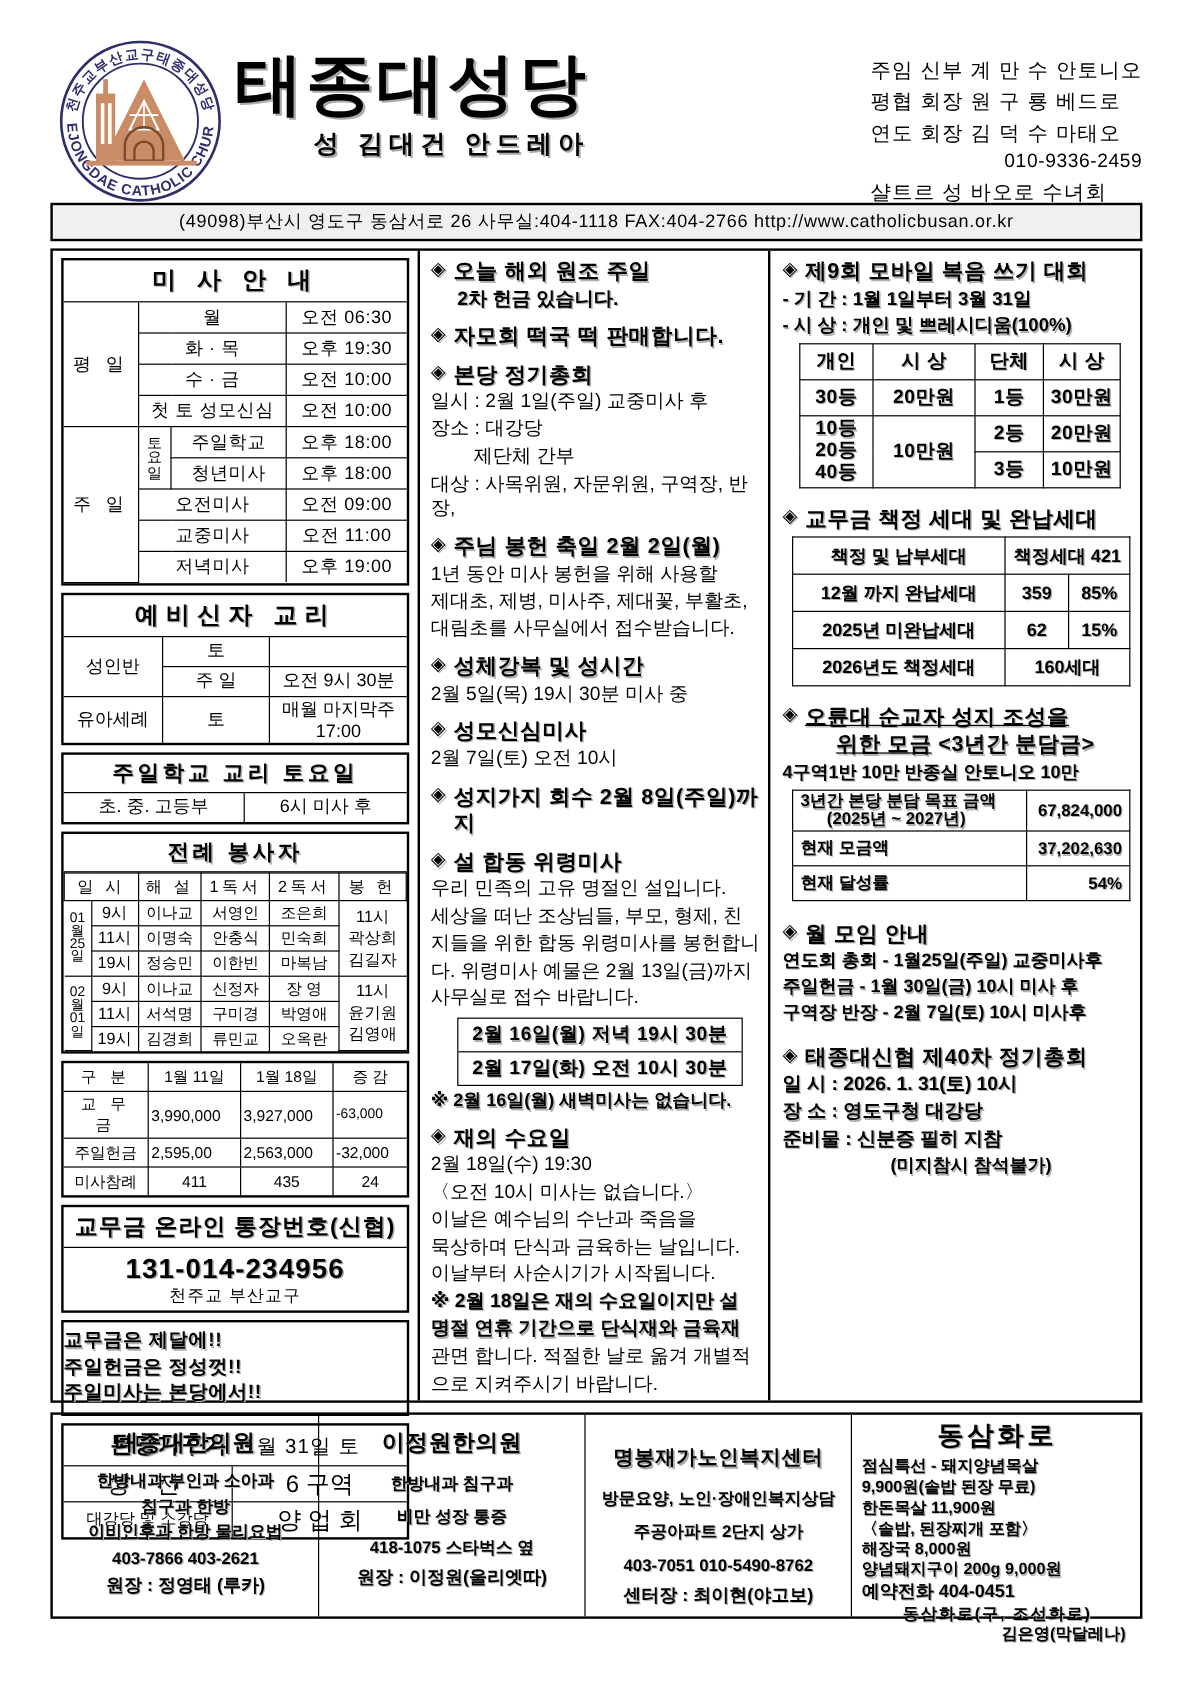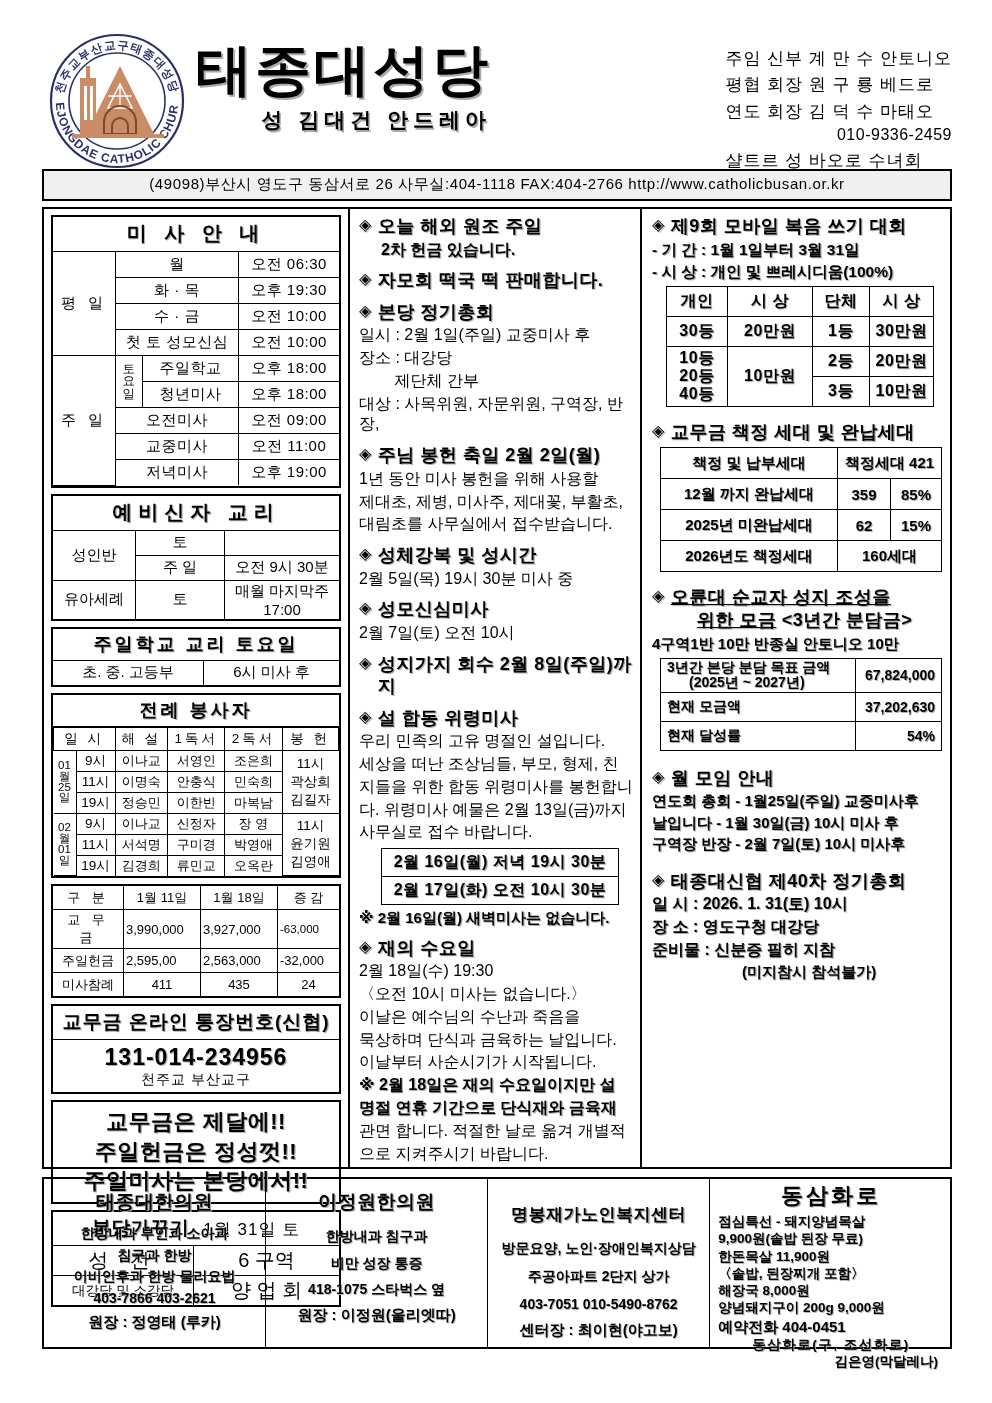--- a/index.html
+++ b/index.html
@@ -61,21 +61,21 @@
   .offer td{font-size:13px;height:21px;letter-spacing:0;}
   .offer td.r{text-align:left;padding-right:4px;}
   .offer td.l{letter-spacing:4px;}
 
   .acct-title{font-size:19px;font-weight:bold;text-align:center;letter-spacing:1px;padding:3px 0 4px;
      border-bottom:1px solid #000;text-shadow:1.2px 1.2px 0 #b0b0b0;}
   .acct-no{font-size:23px;font-weight:bold;text-align:center;letter-spacing:1px;padding-top:4px;
      text-shadow:1.2px 1.2px 0 #b0b0b0;}
   .acct-org{font-size:14px;text-align:center;letter-spacing:1px;padding-bottom:3px;}
 
-  .slogan{text-align:center;font-size:22px;font-weight:bold;line-height:1.35;padding:5px 0 6px;
+  .slogan{text-align:left;font-size:16px;font-weight:bold;line-height:1.35;padding:5px 0 6px;
      letter-spacing:0.5px;text-shadow:1.2px 1.2px 0 #b0b0b0;}
 
   .gakugi-head{display:flex;align-items:flex-end;justify-content:center;gap:14px;padding:3px 0 4px;border-bottom:1px solid #000;}
   .gakugi-head .t{font-size:19px;font-weight:bold;letter-spacing:0.5px;text-shadow:1.2px 1.2px 0 #b0b0b0;}
   .gakugi-head .d{font-size:17px;letter-spacing:1px;}
   .gak td{height:22px;font-size:20px;}
   .gak td.l{letter-spacing:8px;}
 
   
   .item{margin-bottom:9px;}
@@ -568,21 +568,21 @@
         </tbody>
           </table>
       </div>
 
       <div class="item" style="margin-top:16px">
         <div class="h">
           <span class="dia">◈</span>
           <span class="tx">월 모임 안내</span>
         </div>
         <div class="body bold" style="font-size:15px">연도회 총회 - 1월25일(주일) 교중미사후</div>
-        <div class="body bold" style="font-size:15px">날입니다 - 1월 30일(금) 10시 미사 후</div>
+        <div class="body bold" style="font-size:15px">주일헌금 - 1월 30일(금) 10시 미사 후</div>
         <div class="body bold" style="font-size:15px">구역장 반장 - 2월 7일(토) 10시 미사후</div>
       </div>
 
       <div class="item" style="margin-top:16px">
         <div class="h">
           <span class="dia">◈</span>
           <span class="tx">태종대신협 제40차 정기총회</span>
         </div>
         <div class="body bold" style="font-size:16px"> 일 시 : 2026. 1. 31(토) 10시</div>
         <div class="body bold" style="font-size:16px"> 장 소 : 영도구청 대강당</div>

